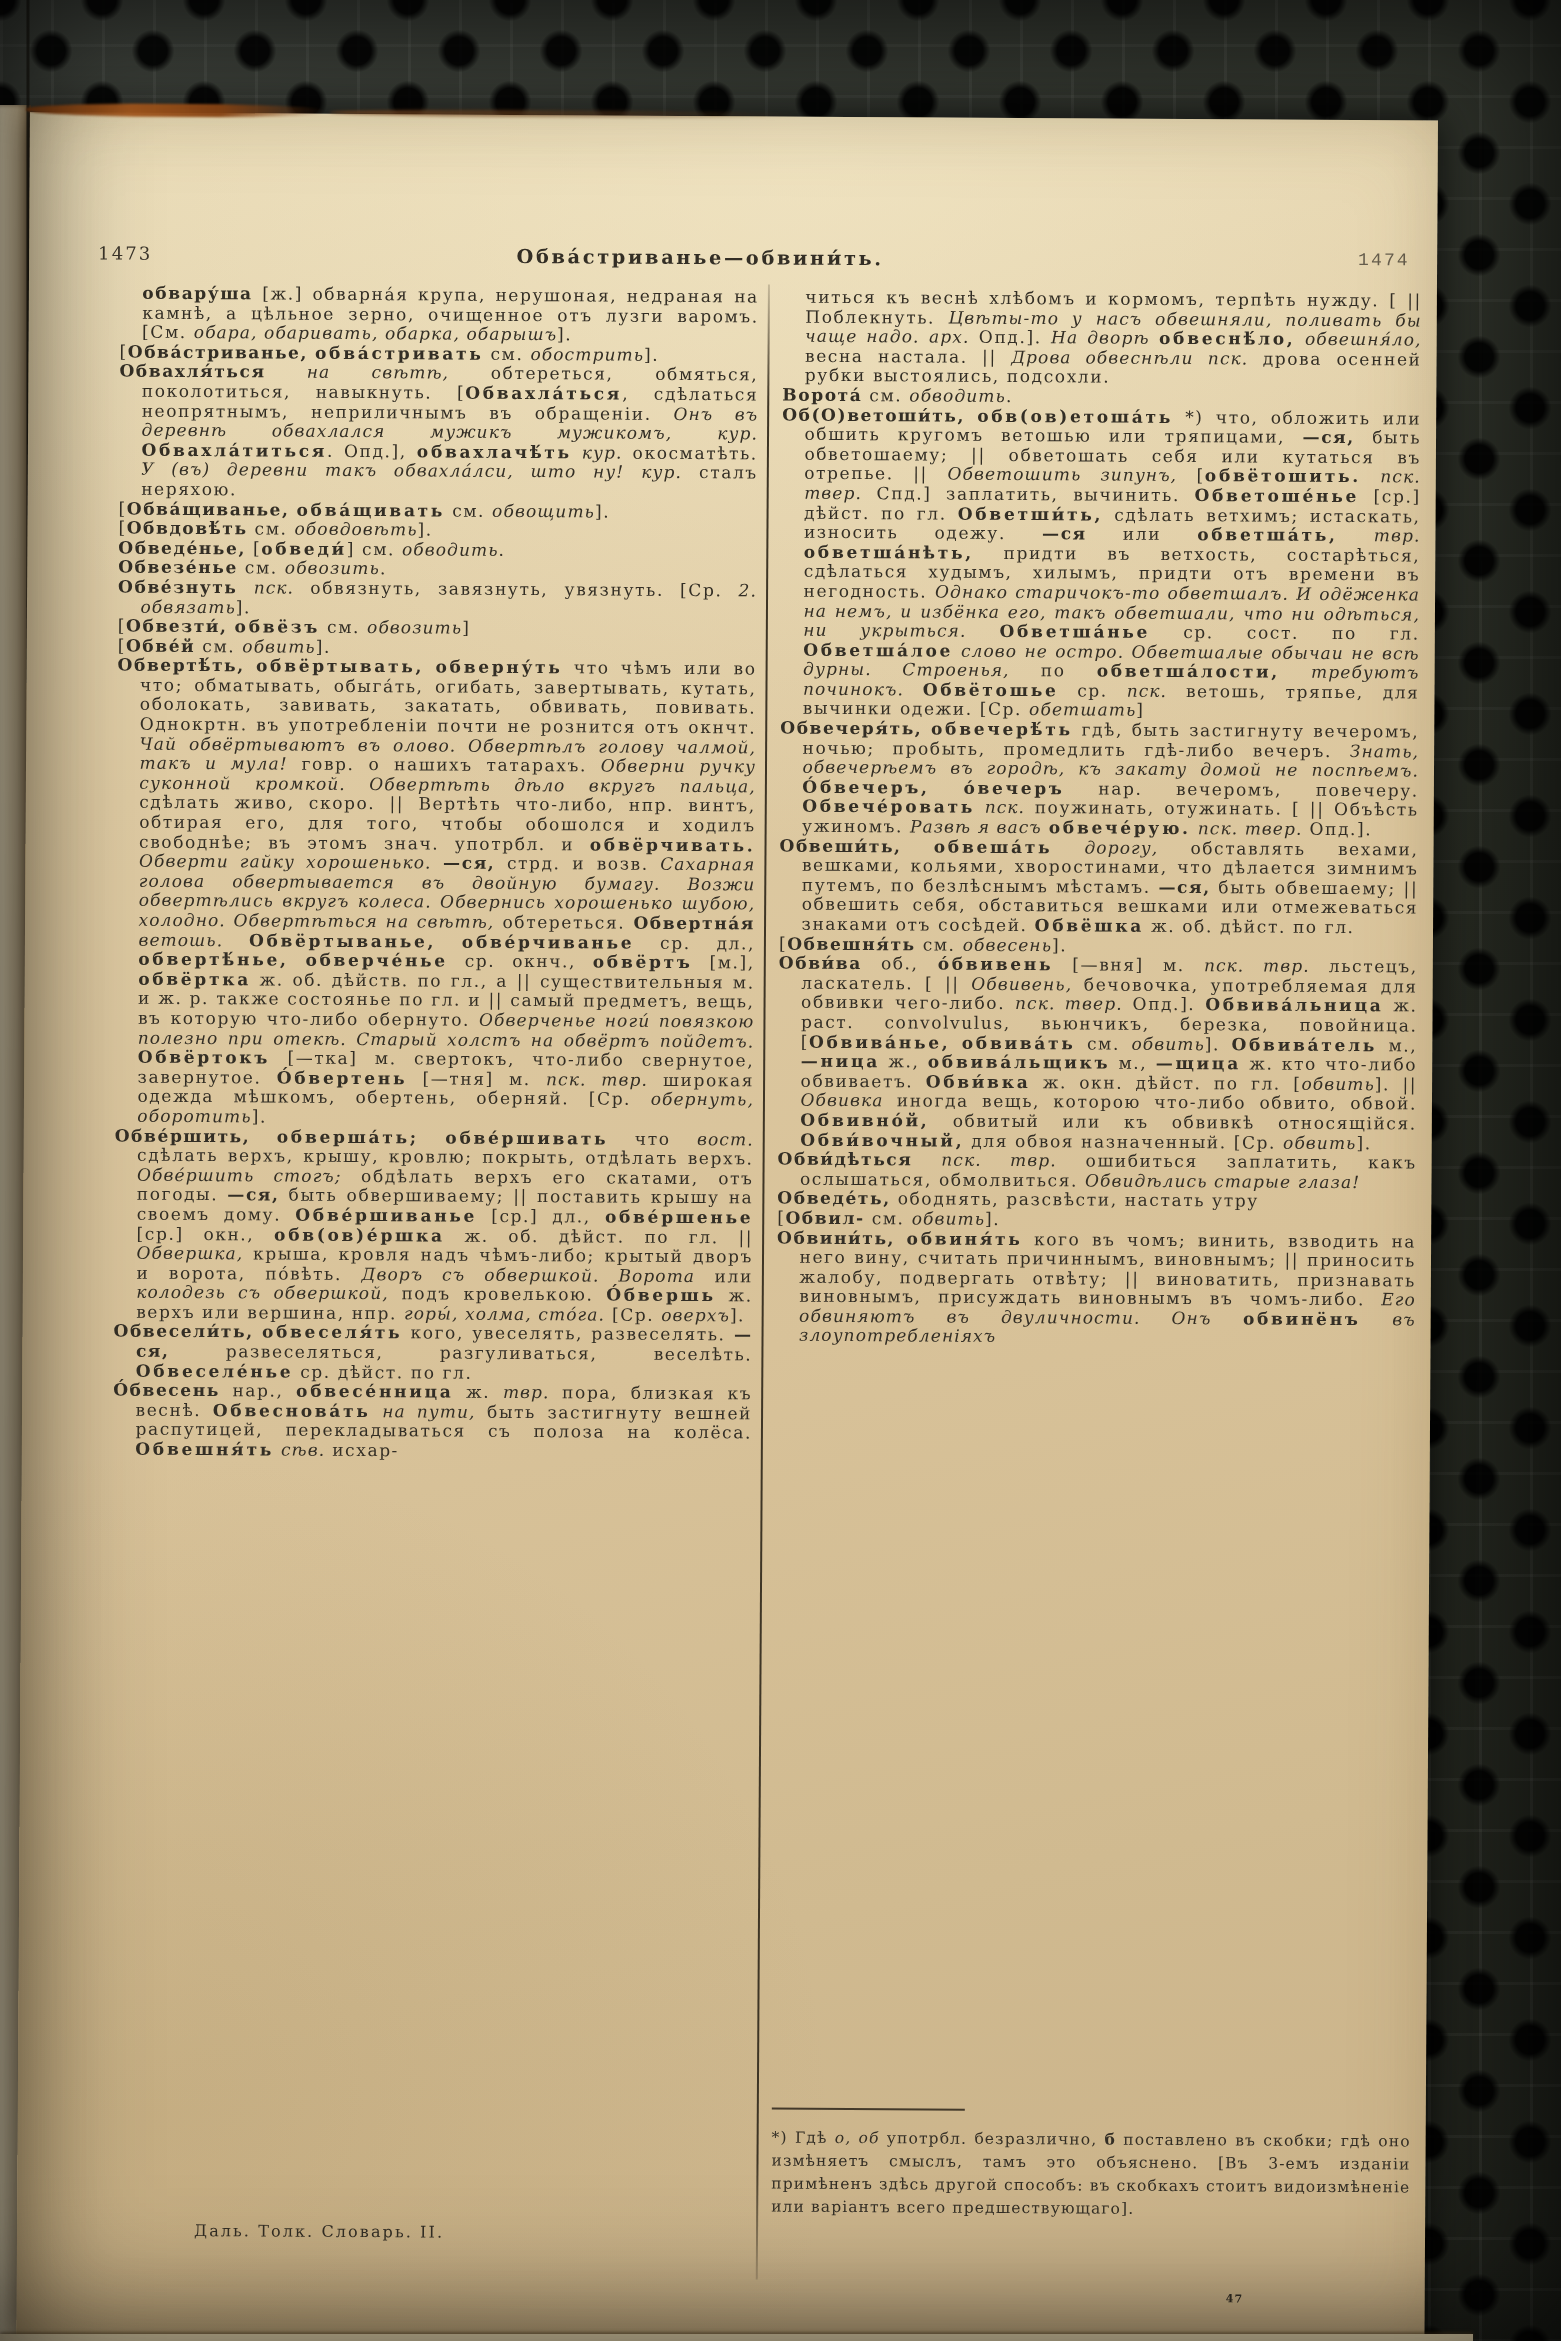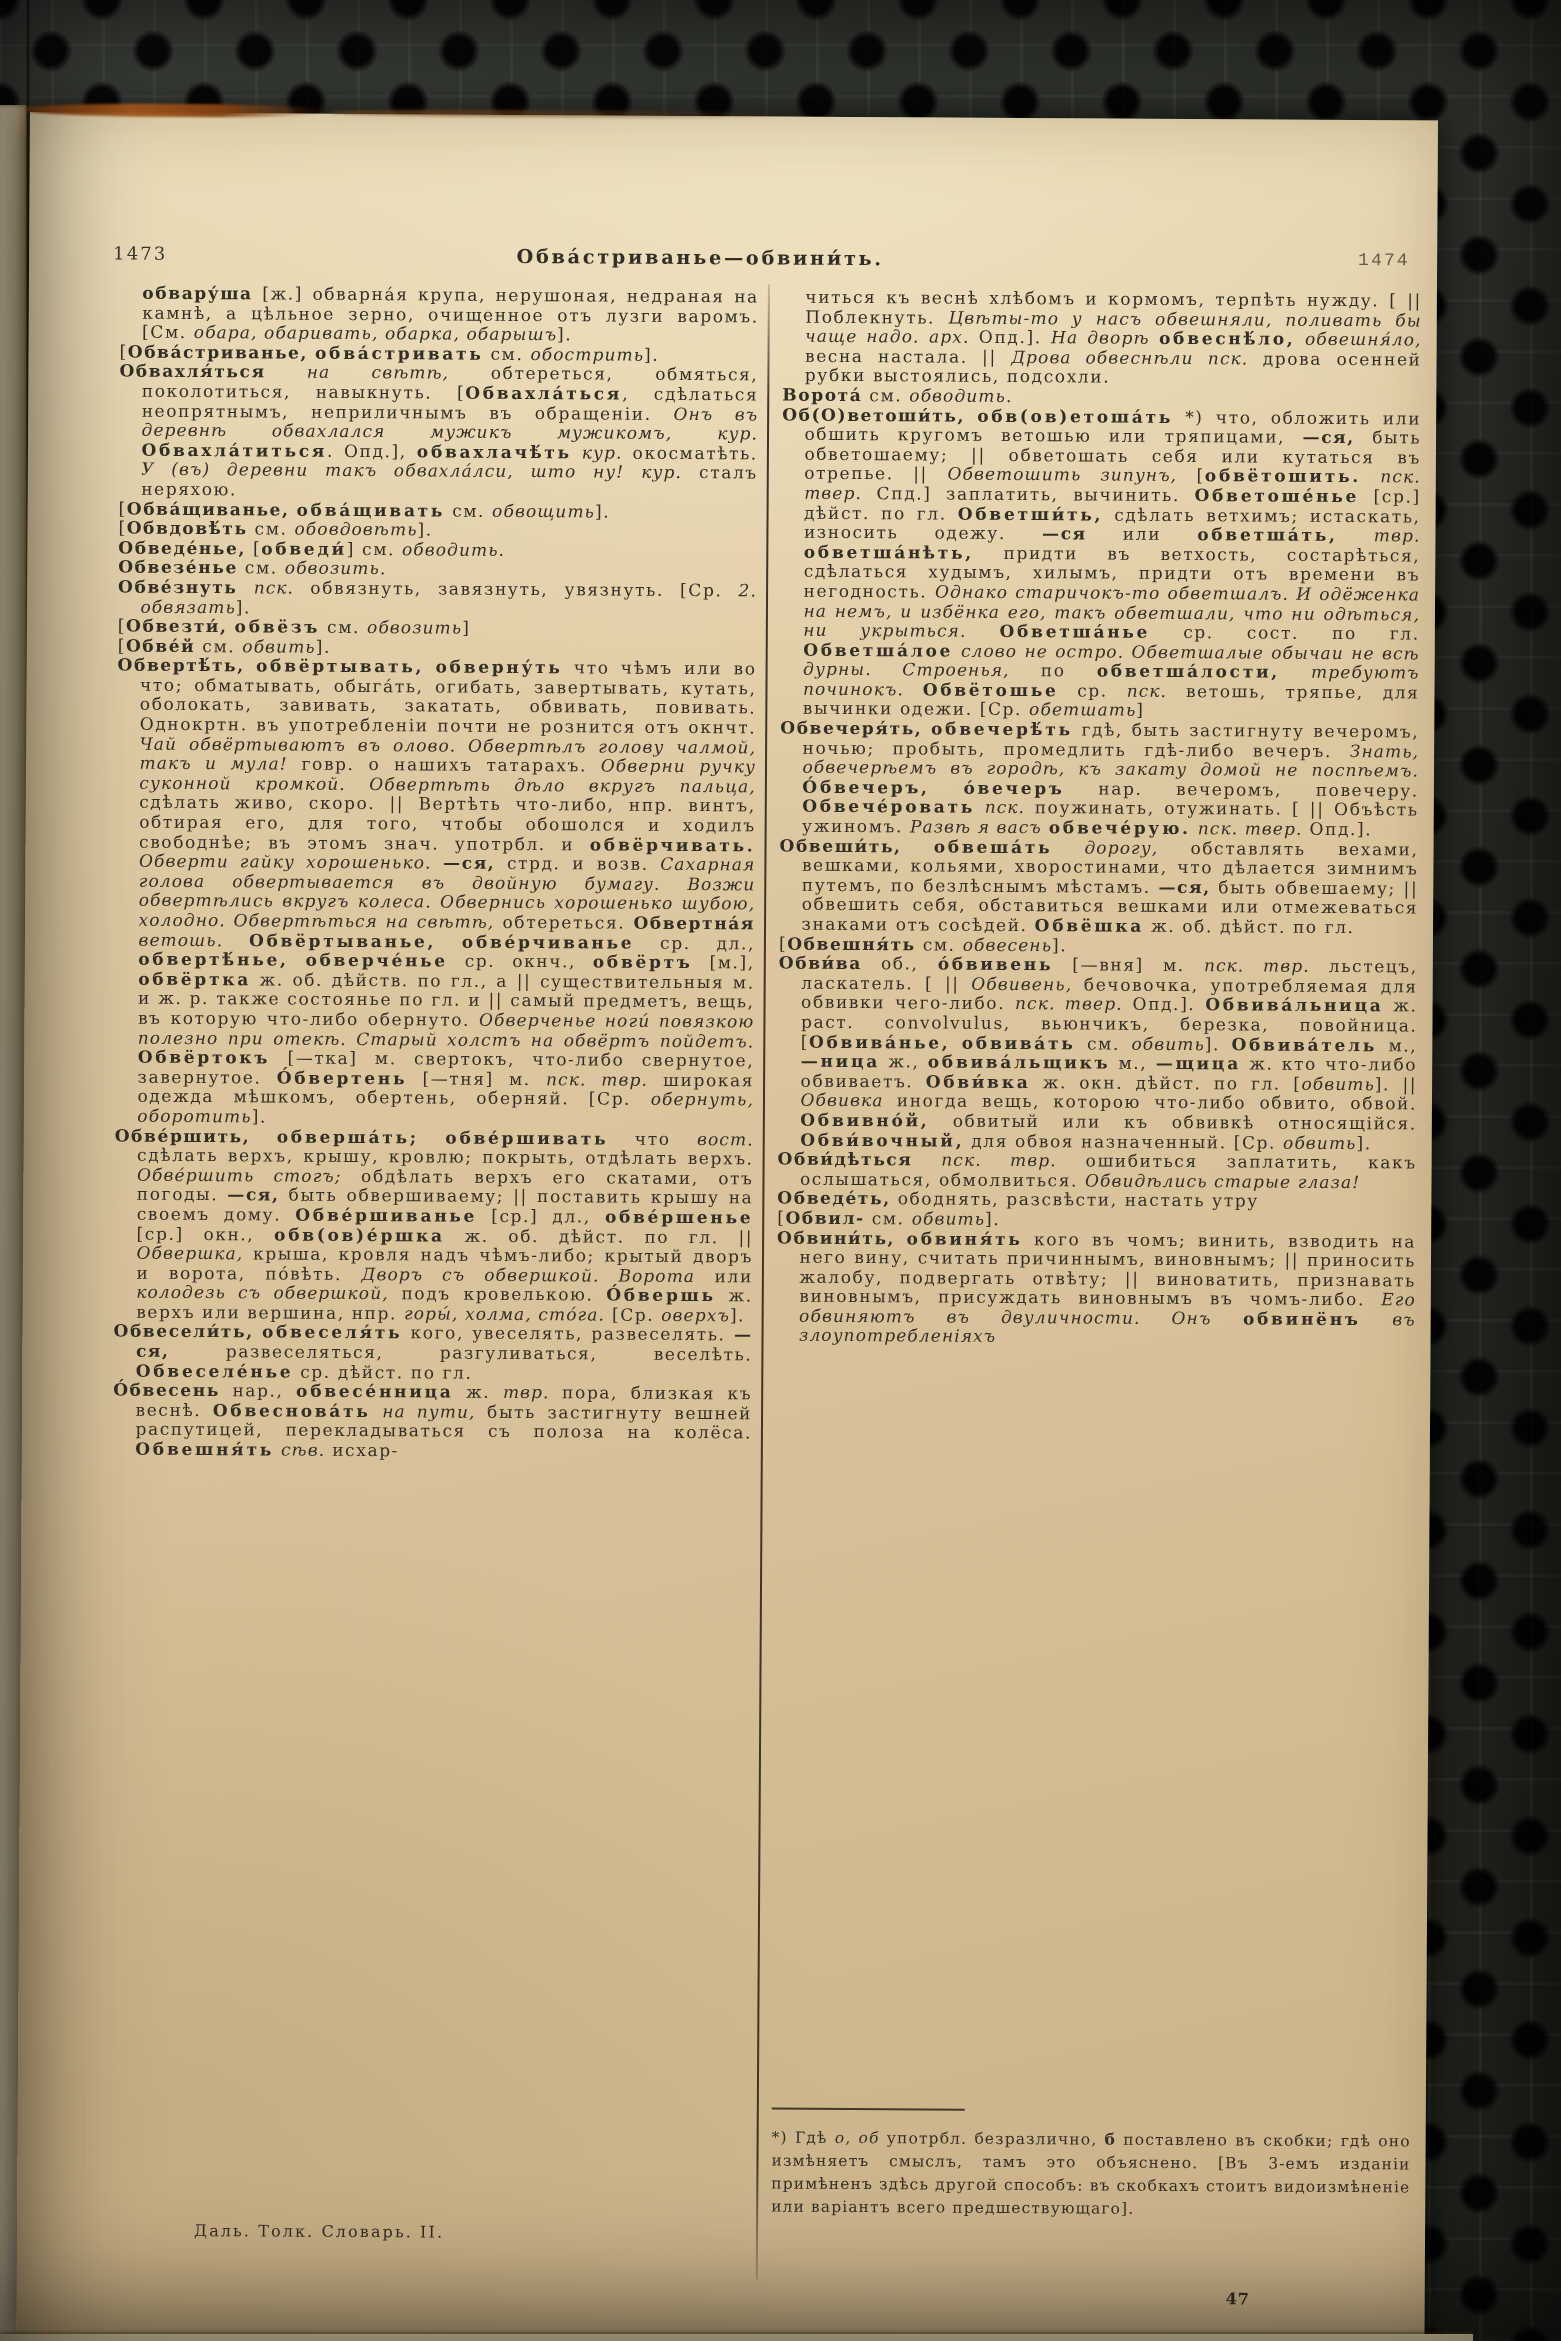--- a/index.html
+++ b/index.html
@@ -32,41 +32,41 @@
     box-shadow:0 0 38px rgba(0,0,0,.75), inset 0 0 80px rgba(125,95,45,.22);
     color:#332e25;}
   .rust{position:absolute;top:-8.6px;left:-4.3px;width:300px;height:13px;border-radius:45%;
     background:linear-gradient(90deg,#74380f,#a85a1e 35%,#8a4514 65%,rgba(168,90,30,0));
     filter:blur(1.1px);opacity:.95;}
   .rust2{position:absolute;top:-5.4px;left:300px;width:483px;height:7.5px;border-radius:45%;
     background:linear-gradient(90deg,rgba(120,70,30,.8),rgba(90,55,25,.35) 70%,rgba(90,55,25,0));
     filter:blur(1.6px);}
   .header{position:absolute;top:130px;left:0;right:0;height:27px;font-size:18px;}
   .pn{position:absolute;letter-spacing:2.1px;color:#3b352b;}
-  .pn-left{left:84px;text-align:center;}
+  .pn-left{left:69px;text-align:center;}
   .pn-right{left:1329px;opacity:.75;font-family:Liberation Mono, monospace;}
   .running-title{position:absolute;left:671px;transform:translateX(-50%);
     font-weight:bold;letter-spacing:2.7px;font-size:19.3px;white-space:nowrap;}
   .columns{position:absolute;top:171px;left:91px;width:1304px;height:2037px;}
   .col{position:absolute;top:0;font-size:17px;line-height:19.6px;letter-spacing:1.6px;
     text-align:justify;text-justify:inter-word;}
   .col-left{left:0;width:639px;height:2037px;}
   .col-right{left:663px;width:639px;height:2037px;}
   .divider{position:absolute;left:648px;top:-3.2px;width:1.6px;height:1995px;
     background:linear-gradient(180deg,rgba(50,40,26,.2),#3e3525 6%,#3e3525 94%,rgba(50,40,26,.2));}
   .para{margin:0;padding-left:22.5px;text-indent:-22.5px;}
   .para.cont{text-indent:0;}
   .seg-b{font-weight:bold;}
   .seg-sp{font-weight:bold;letter-spacing:.16em;}
   .seg-i{font-style:italic;letter-spacing:1.1px;}
   .volume-footer{position:absolute;bottom:80px;left:86px;font-size:16px;letter-spacing:2.1px;}
   .fnblock{position:absolute;left:0;right:0;bottom:91px;}
   .fnrule{width:193px;height:2.1px;background:#43392a;margin-bottom:14px;}
   .footnote{font-size:15.5px;line-height:23px;letter-spacing:1.1px;text-align:justify;}
-  .signature{position:absolute;bottom:18px;left:455px;font-size:16px;font-weight:bold;letter-spacing:1.1px;}
+  .signature{position:absolute;bottom:18px;left:455px;font-size:11px;font-weight:bold;letter-spacing:1.1px;}
 </style>
 </head>
 <body>
 
 <div id="stage">
   <div class="underpages"></div>
   <div class="crease"></div>
 
   <div class="page">
     <div class="rust"></div>

